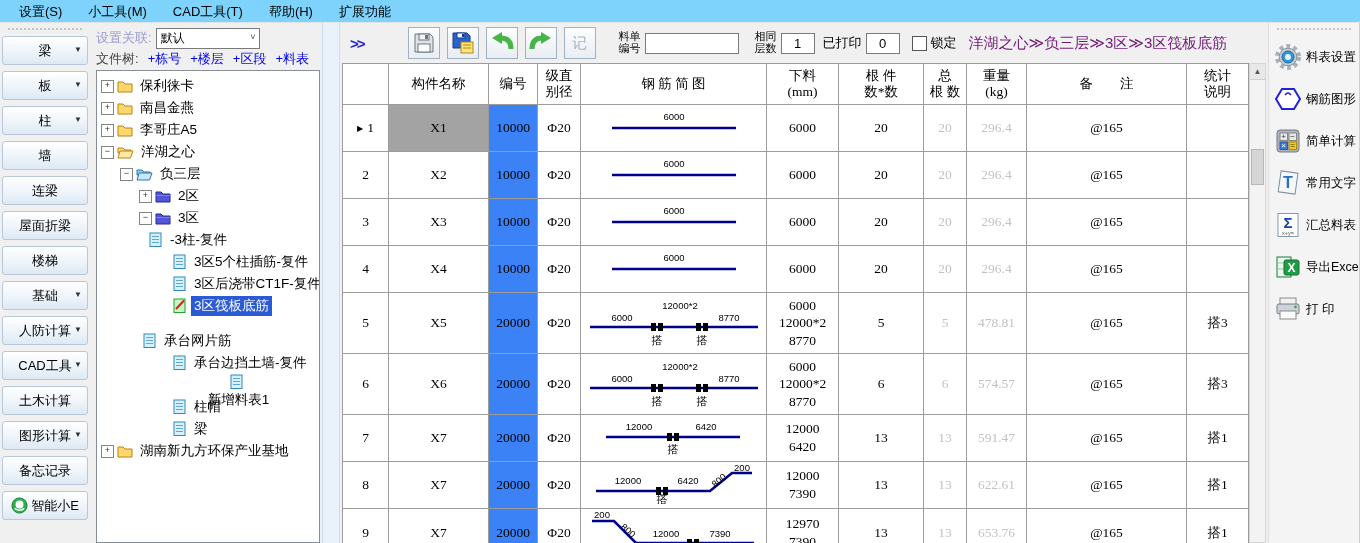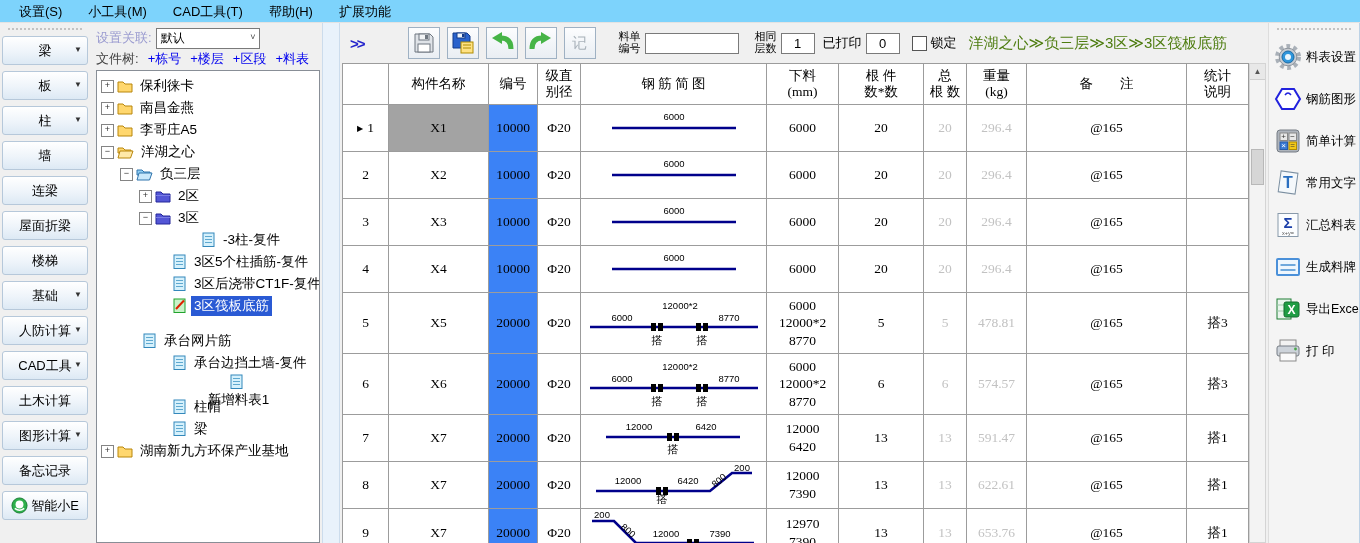--- a/index.html
+++ b/index.html
@@ -49,21 +49,21 @@
   .tbtn{width:30px;height:30px;border:1px solid #9fb1c3;background:linear-gradient(#fcfdfe,#e9eef3);
         display:flex;align-items:center;justify-content:center;margin-right:7px;flex:none;}
   .tbtn.dis{color:#a9b2ba;font-size:15px;}
   .fld-lbl{font-size:11px;line-height:1.08;white-space:pre-line;margin:0 4px 0 16px;}
   .txt{height:19px;border:1px solid #7a7a7a;font-size:13px;padding:0 3px;
        font-family:"Liberation Sans","DejaVu Sans",sans-serif;}
   .txt.w86{width:86px;}
   .txt.w26{width:26px;text-align:center;}
   .lockwrap{display:flex;align-items:center;margin-left:12px;}
   .cb{width:13px;height:13px;border:1px solid #555;background:#fff;margin-right:4px;}
-  .breadcrumb{color:#4d7c0f;font-size:15px;margin-left:12px;white-space:nowrap;}
+  .breadcrumb{color:#701a75;font-size:15px;margin-left:12px;white-space:nowrap;}
   
   .table-area{flex:1;display:flex;padding-left:2px;overflow:hidden;}
   table.grid{border-collapse:collapse;table-layout:fixed;width:906px;flex:none;
              font-family:"Liberation Serif","DejaVu Serif",serif;font-size:13.5px;
              background:#fff;}
   table.grid th,table.grid td{border:1px solid #9c9c9c;text-align:center;vertical-align:middle;
              padding:0;overflow:hidden;}
   table.grid th{height:40px;font-weight:normal;white-space:pre-line;line-height:1.15;
              background:#fff;}
   td.c-code{background:#3b82f6;}
@@ -242,21 +242,21 @@
           <div class="tnode" style="padding-left: 42px;">
             <span class="toggle">−</span>
             <span class="ticon">
               <svg width="16" height="14" viewBox="0 0 16 14">
                 <path d="M1 3 h5 l2 2 h7 v8 h-14 z" fill="#5356d6" stroke="#24279a"></path>
                 <path d="M1 6 h14 v1 h-14 z" fill="#7a7de4"></path>
               </svg>
             </span>
             <span class="tlabel">3区</span>
           </div>
-          <div class="tnode" style="padding-left: 90px;">
+          <div class="tnode" style="padding-left: 37px;">
             <span style="width: 14px; flex: 0 0 auto;"></span>
             <span class="ticon">
               <svg width="15" height="16" viewBox="0 0 15 16">
                 <rect x="2" y="1" width="11" height="13.5" fill="#d6f1fc" stroke="#3388bb"></rect>
                 <line x1="4" y1="4.5" x2="11" y2="4.5" stroke="#5fa8cf"></line>
                 <line x1="4" y1="7.5" x2="11" y2="7.5" stroke="#5fa8cf"></line>
                 <line x1="4" y1="10.5" x2="11" y2="10.5" stroke="#5fa8cf"></line>
               </svg>
             </span>
             <span class="tlabel">-3柱-复件</span>
@@ -701,30 +701,20 @@
                 <rect x="4" y="2.5" width="20" height="23" fill="#fbfdff" stroke="#8899aa"></rect>
                 <text x="14" y="17" font-size="15" font-weight="bold" fill="#1a3faa" text-anchor="middle">Σ</text>
                 <text x="14" y="24" font-size="5.5" fill="#555" text-anchor="middle">x+y=</text>
               </svg>
             </span>
             <span class="tlbl">汇总料表</span>
           </div>
           <div class="tool-item">
             <span class="ticn">
               <svg width="28" height="28" viewBox="0 0 28 28">
-                <rect x="3" y="6" width="22" height="16" rx="1" fill="#eef6fd" stroke="#4a90d9" stroke-width="2"></rect>
-                <line x1="6.5" y1="12" x2="21.5" y2="12" stroke="#6fa8dc" stroke-width="2"></line>
-                <line x1="6.5" y1="17" x2="21.5" y2="17" stroke="#6fa8dc" stroke-width="2"></line>
-              </svg>
-            </span>
-            <span class="tlbl">生成料牌</span>
-          </div>
-          <div class="tool-item">
-            <span class="ticn">
-              <svg width="28" height="28" viewBox="0 0 28 28">
                 <rect x="3" y="4" width="14" height="20" fill="#eaf5ee" stroke="#1e7e34"></rect>
                 <line x1="3" y1="10" x2="17" y2="10" stroke="#9cc9a8"></line>
                 <line x1="3" y1="16" x2="17" y2="16" stroke="#9cc9a8"></line>
                 <rect x="10" y="7" width="15" height="15" rx="2" fill="#1f9d44" stroke="#156e2f"></rect>
                 <text x="17.5" y="18.7" font-size="12" font-weight="bold" fill="#fff" text-anchor="middle">X</text>
               </svg>
             </span>
             <span class="tlbl">导出Excel</span>
           </div>
           <div class="tool-item">

